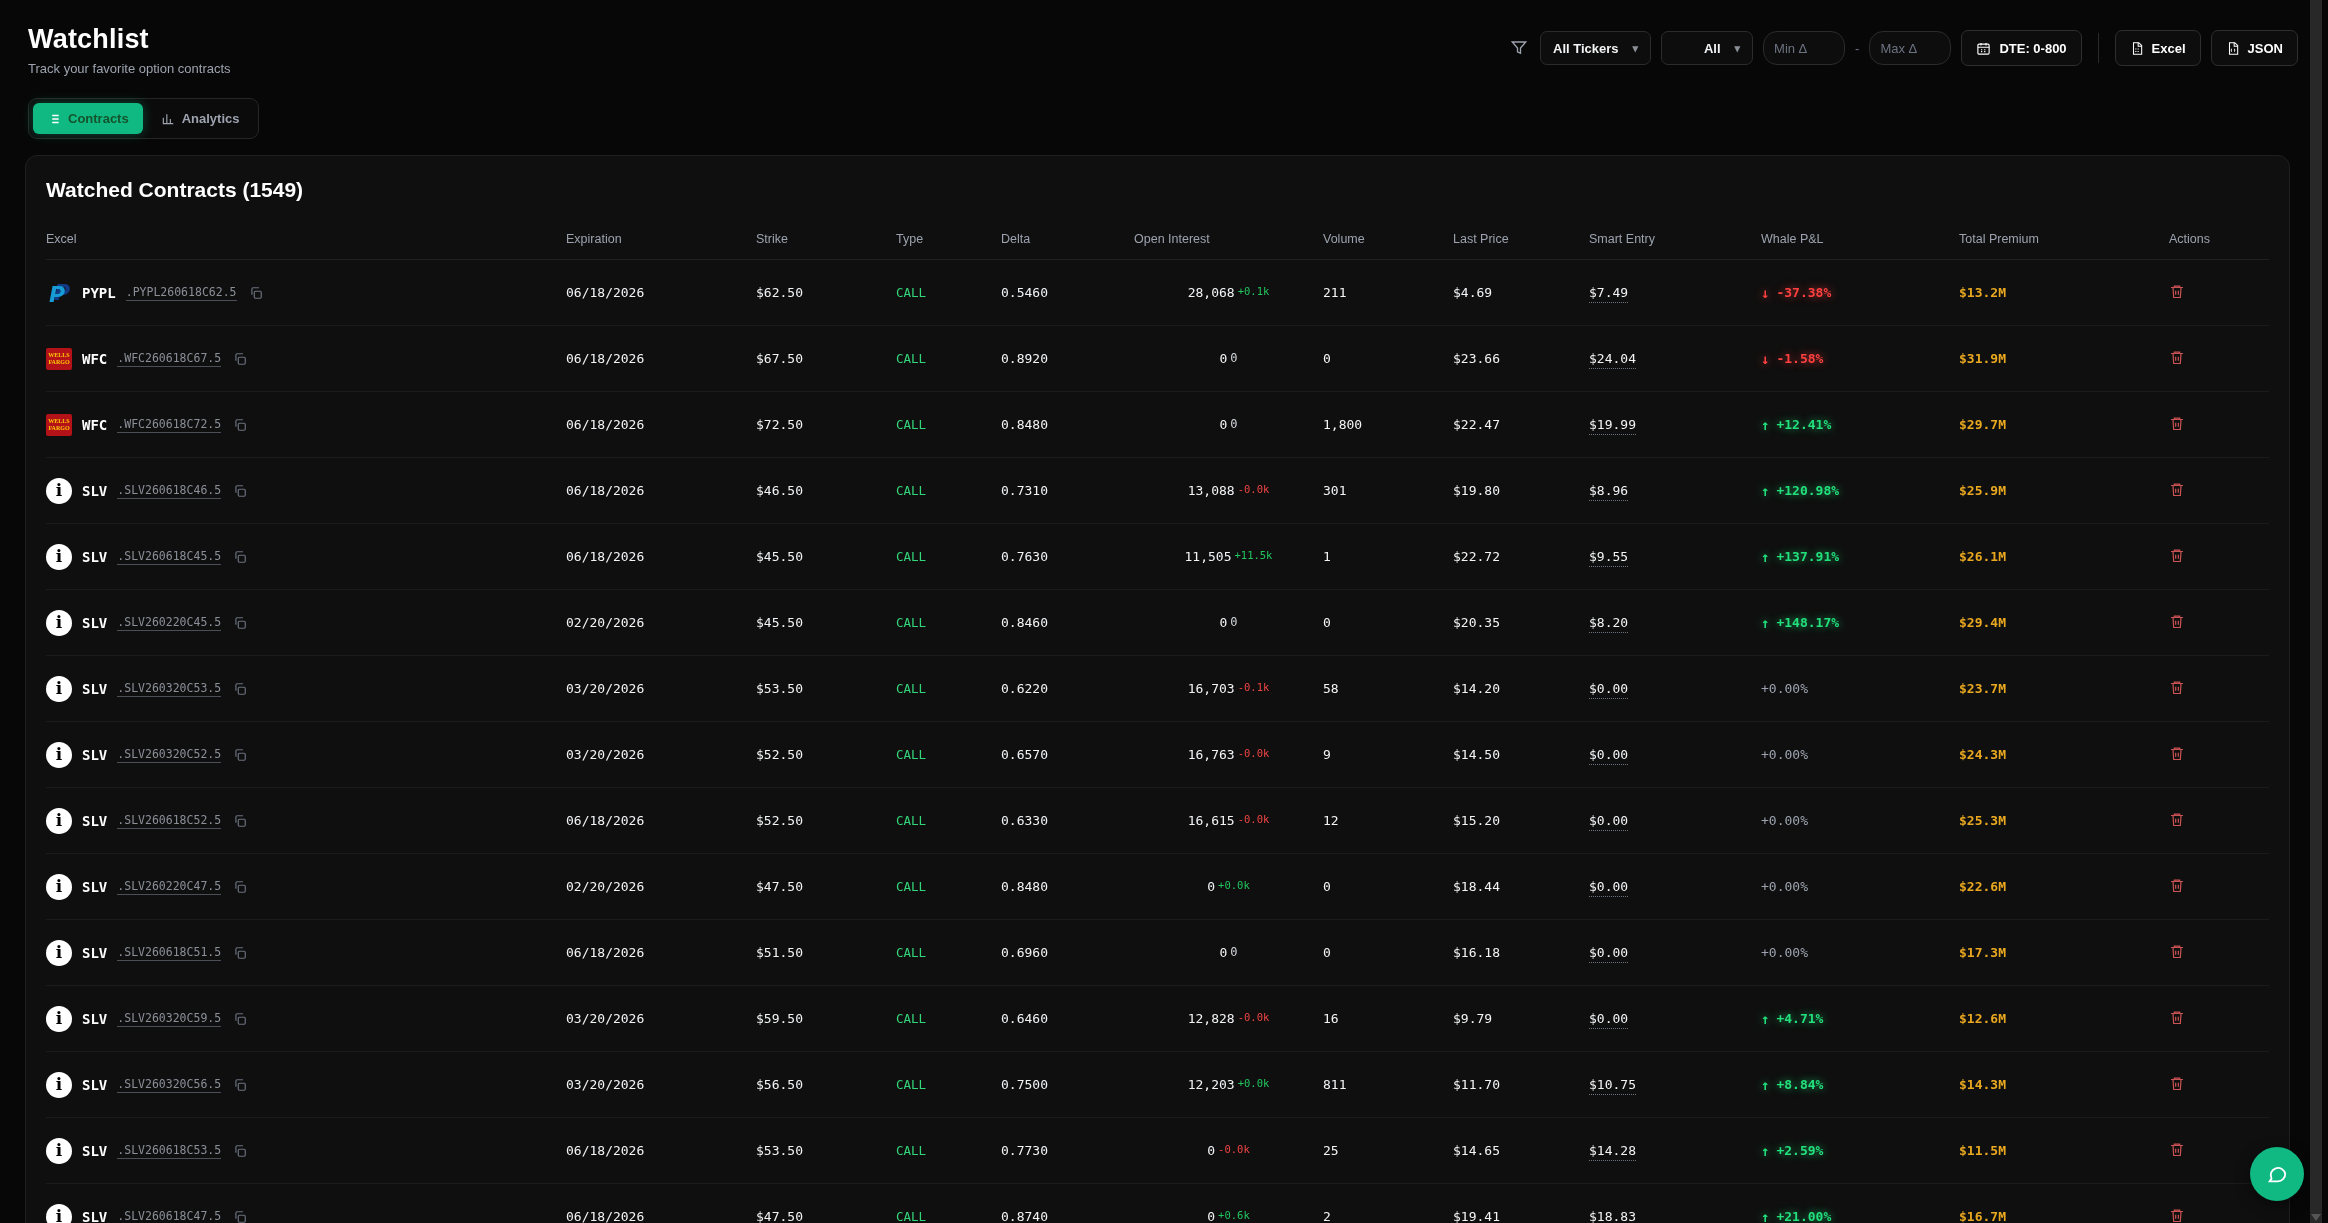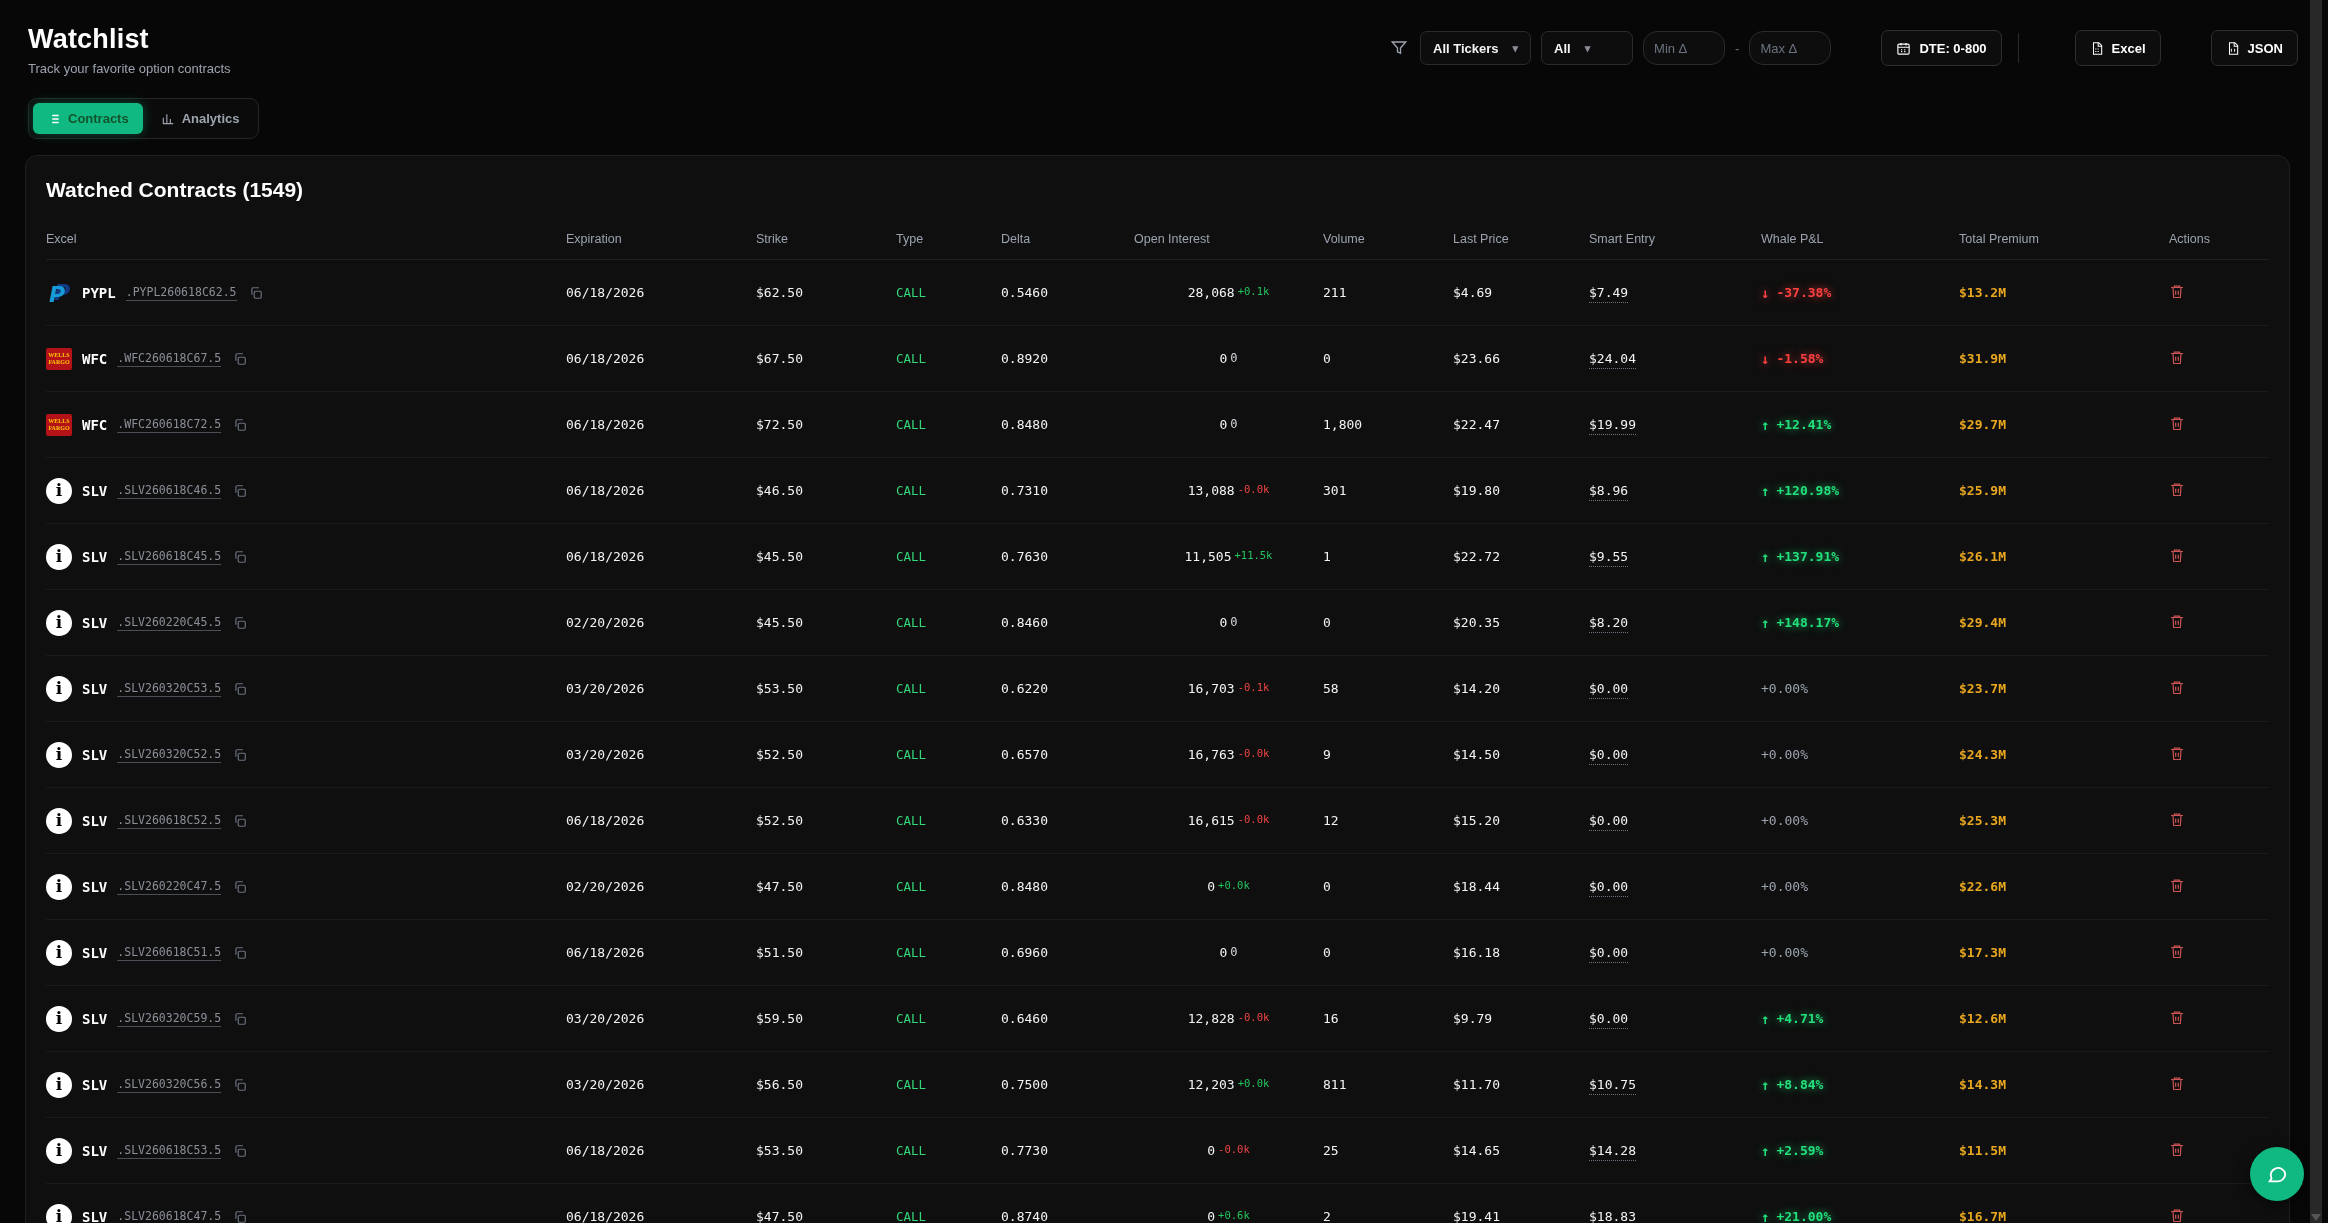--- a/index.html
+++ b/index.html
@@ -8,29 +8,29 @@
 
   
   .topbar { display:flex; justify-content:space-between; align-items:flex-start; padding:24px 30px 0 28px; }
   .title-block h1 { font-size:27px; font-weight:bold; color:#fff; letter-spacing:.2px; }
   .title-block .subtitle { font-size:13px; color:#9ca3af; margin-top:6px; }
 
   .filterbar { display:flex; align-items:center; gap:10px; margin-top:6px; }
   .funnel { display:flex; align-items:center; color:#9ca3af; margin-right:2px; }
   .ctrl { background:#0d0d0d; border:1px solid #2b2b2b; border-radius:7px; height:34px;
           display:flex; align-items:center; padding:0 12px; font-size:13px; color:#f3f4f6; }
-  .select { min-width:108px; justify-content:flex-start; gap:14px; cursor:pointer; font-weight:bold; }
+  .select { min-width:108px; justify-content:flex-end; gap:14px; cursor:pointer; font-weight:bold; }
   .select.narrow { min-width:92px; }
   .chev { color:#8b8f98; font-size:11px; }
   .mini-input { width:82px; background:#0d0d0d; border:1px solid #2b2b2b; border-radius:14px; height:34px;
                 padding:0 10px; font-size:13px; color:#e5e7eb; outline:none; }
   .mini-input::placeholder { color:#6b7280; }
   .dash { color:#6b7280; font-size:13px; }
   .btn { background:#0d0d0d; border:1px solid #2e2e2e; border-radius:7px; height:36px; display:flex;
-         align-items:center; gap:8px; padding:0 14px; font-size:13px; font-weight:bold; color:#fff; cursor:pointer;margin-left:40px; }
+         align-items:center; gap:8px; padding:0 14px; font-size:13px; font-weight:bold; color:#fff; cursor:pointer; }
   .vdiv { width:1px; height:30px; background:#2a2a2a; margin:0 6px; }
   .icon-svg { display:block; }
 
   
   .tabs { display:inline-flex; gap:4px; margin:22px 0 0 28px; background:#0b0b0b; border:1px solid #262626;
           border-radius:9px; padding:4px; }
   .tab { display:flex; align-items:center; gap:7px; font-size:13px; font-weight:bold; color:#9ca3af;
          padding:8px 14px; border-radius:6px; cursor:pointer; }
   .tab.active { background:#10b981; color:#14532d; box-shadow:0 0 12px rgba(16,185,129,.35); }
 

